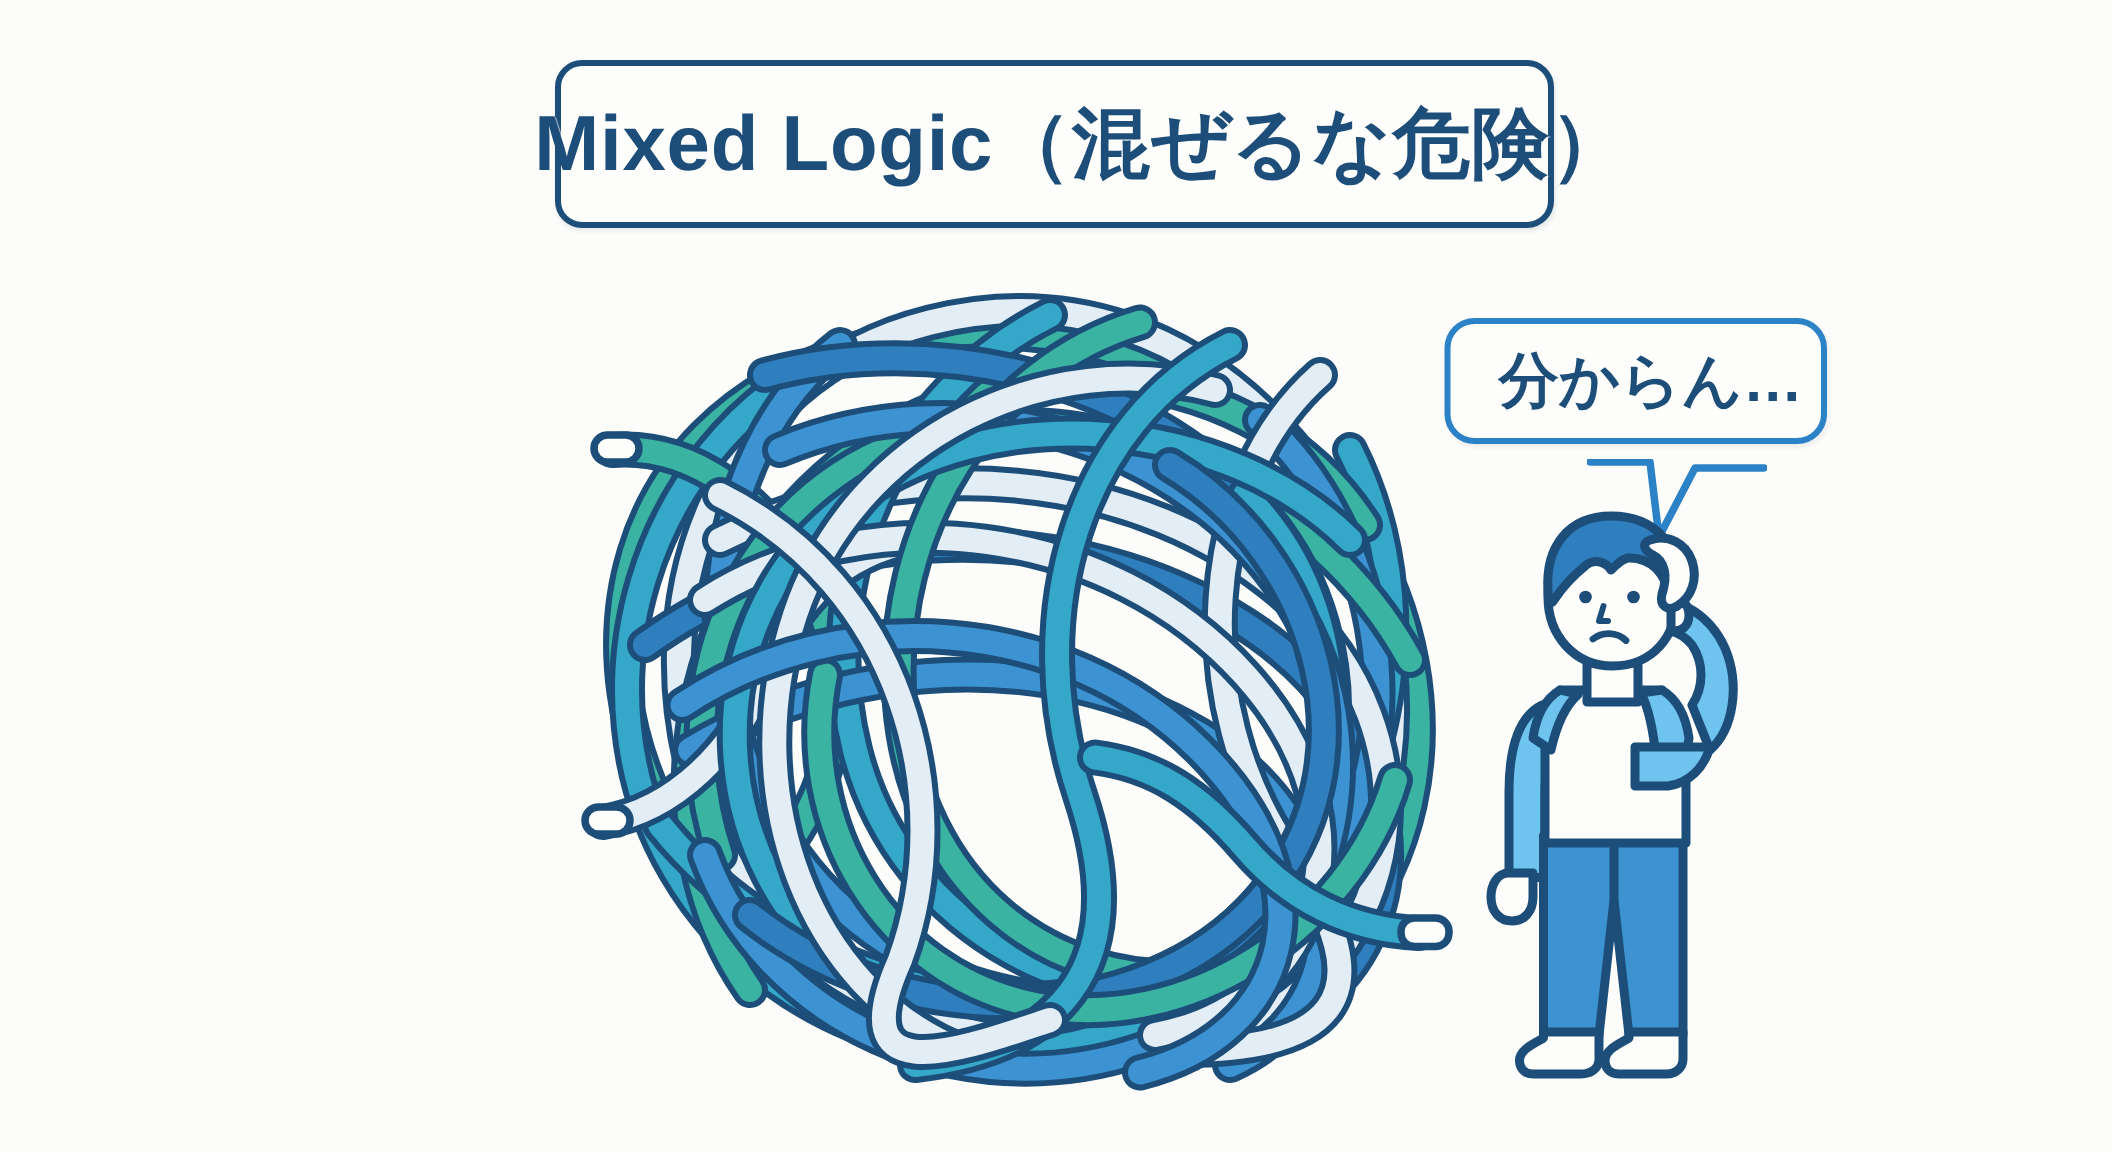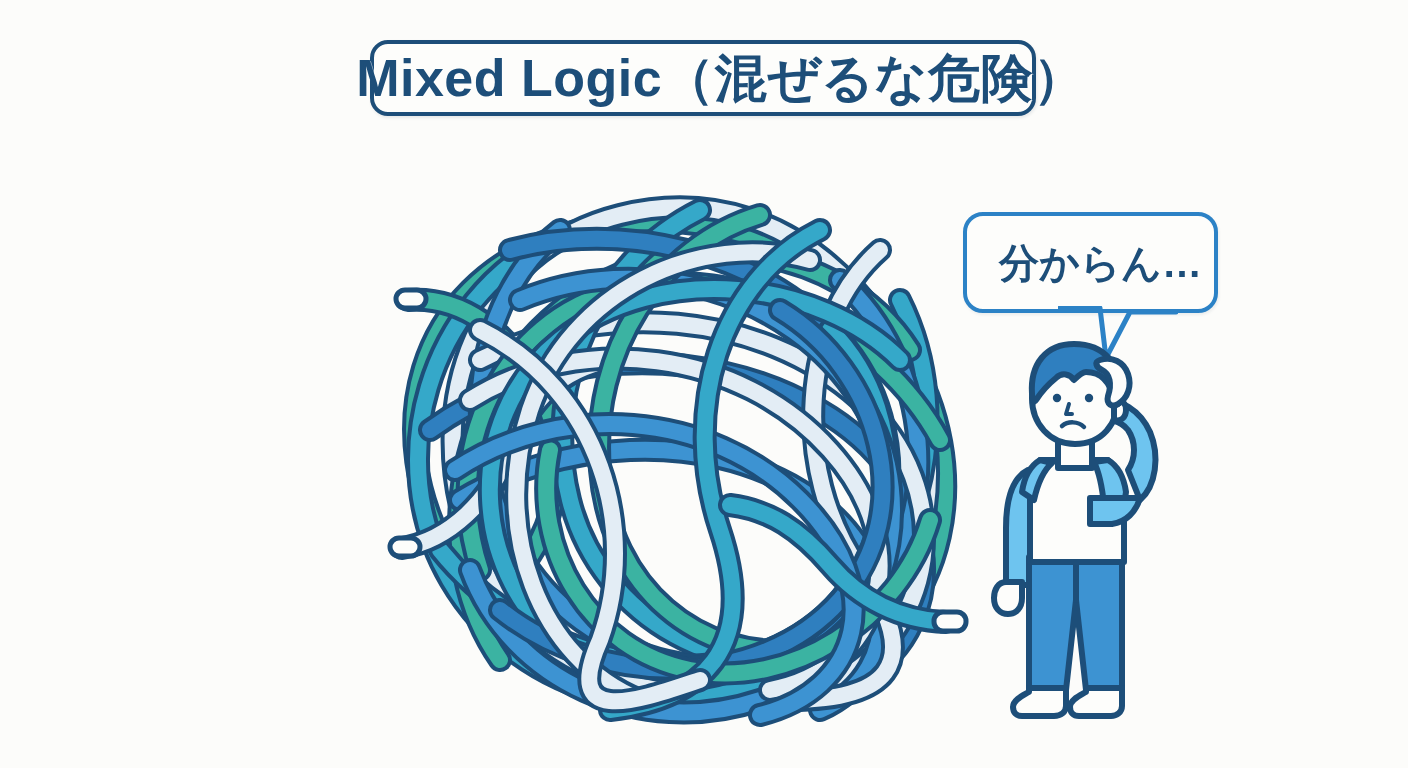--- a/index.html
+++ b/index.html
@@ -15,21 +15,21 @@
     overflow: hidden;
     font-family: "Liberation Sans", "DejaVu Sans", sans-serif;
   }
 
   
   #title-plate {
     position: absolute;
     left: 370px;
     top: 40px;
     width: 666px;
-    height: 76px;
+    height: 112px;
     box-sizing: border-box;
     border: 4px solid #1d4e79;
     border-radius: 18px;
     background: #fdfdfb;
     display: flex;
     align-items: center;
     justify-content: center;
     box-shadow: 1px 2px 3px rgba(40,60,90,0.10);
     padding-left: 36px;
   }
@@ -42,21 +42,21 @@
     line-height: 1;
     text-shadow: 1px 1px 0 rgba(255,255,255,0.55);
   }
 
   
   #speech-bubble {
     position: absolute;
     left: 963px;
     top: 212px;
     width: 255px;
-    height: 101px;
+    height: 84px;
     box-sizing: border-box;
     border: 4px solid #2c82c6;
     border-radius: 20px;
     background: #fdfdfb;
     display: flex;
     align-items: center;
     justify-content: center;
     box-shadow: 1px 2px 3px rgba(40,60,90,0.08);
     padding-left: 20px;
   }

